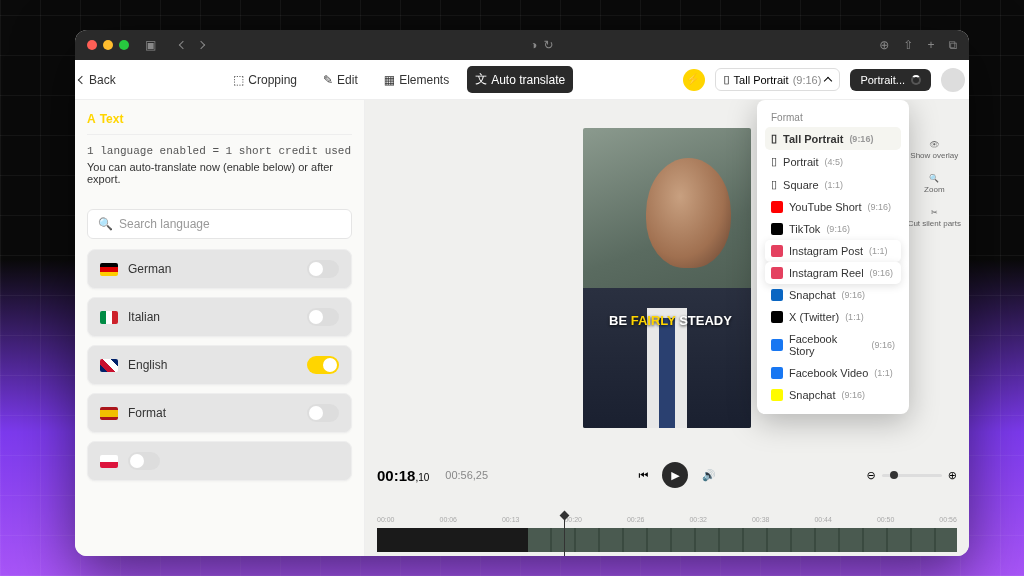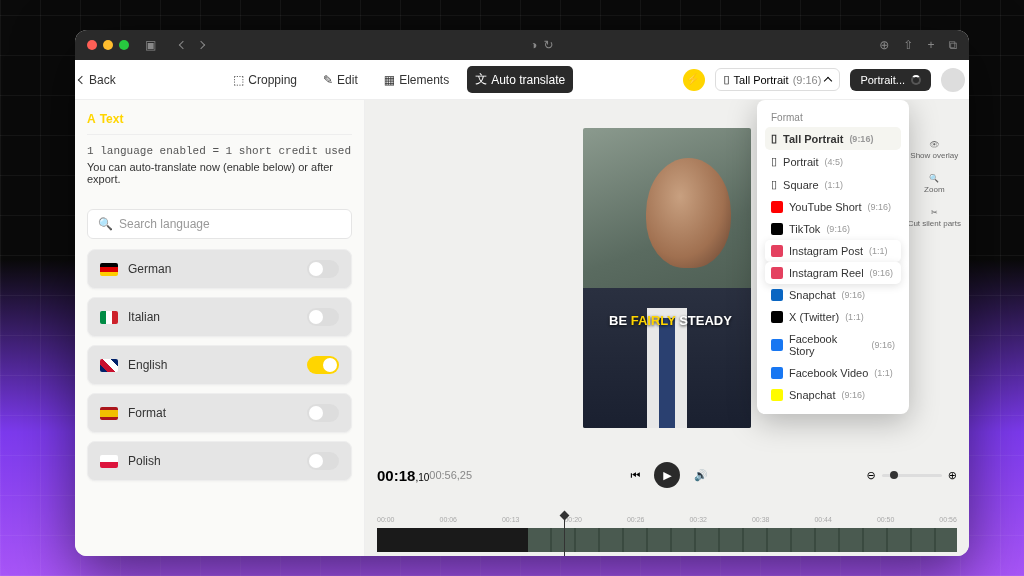--- a/index.html
+++ b/index.html
@@ -82,21 +82,21 @@
 
 .dropdown { position: absolute; top: 0px; right: 60px; width: 152px; background: #fff; border-radius: 8px; box-shadow: 0 8px 30px rgba(0,0,0,0.25); padding: 8px; font-size: 11px; }
 .dd-section { color: #888; font-size: 10px; padding: 4px 6px; }
 .dd-item { display: flex; align-items: center; gap: 6px; padding: 5px 6px; border-radius: 5px; cursor: pointer; color: #333; }
 .dd-item.sel { background: #f5f5f0; font-weight: 600; }
 .dd-item.hover { background: #fff; box-shadow: 0 2px 8px rgba(0,0,0,0.12); }
 .dd-ratio { color: #999; font-size: 9px; }
 .dd-icon { width: 12px; height: 12px; border-radius: 2px; display: inline-block; }
 
 .playbar { height: 60px; padding: 6px 12px; }
-.play-top { display: flex; align-items: center; font-size: 11px; }
+.play-top { display: flex; align-items: center; gap: 16px; font-size: 11px; }
 .time-cur { font-weight: 700; font-size: 15px; }
 .time-cur .sub { font-size: 10px; font-weight: 400; }
 .time-dur { color: #888; }
 .play-ctrls { margin-left: auto; margin-right: auto; display: flex; gap: 14px; align-items: center; }
 .play-btn { width: 26px; height: 26px; border-radius: 50%; background: #2a2a2a; display: flex; align-items: center; justify-content: center; }
 .zoom-ctrl { display: flex; align-items: center; gap: 6px; }
 .zoom-track { width: 60px; height: 3px; background: #ddd; border-radius: 2px; position: relative; }
 .zoom-thumb { width: 8px; height: 8px; background: #333; border-radius: 50%; position: absolute; left: 8px; top: -3px; }
 
 .timeline { height: 40px; padding: 0 12px; position: relative; }
@@ -212,21 +212,20 @@
     <span class="lang-name">English</span>
     <div class="toggle on"></div>
           </div>
           <div class="lang-row">
     <span class="flag" style="background:linear-gradient(180deg,#aa151b 25%,#f1bf00 25% 75%,#aa151b 75%)"></span>
     <span class="lang-name">Format</span>
     <div class="toggle "></div>
           </div>
           <div class="lang-row">
     <span class="flag" style="background:linear-gradient(180deg,#fff 50%,#dc143c 50%)"></span>
-    <span class="lang-name">Polish</span>
     <div class="toggle "></div>
           </div>
         </div>
     </div>
 
     <div class="canvas">
       <div class="canvas-main">
         <div class="video-frame">
           <div class="suit"></div>
           <div class="shirt"></div>

